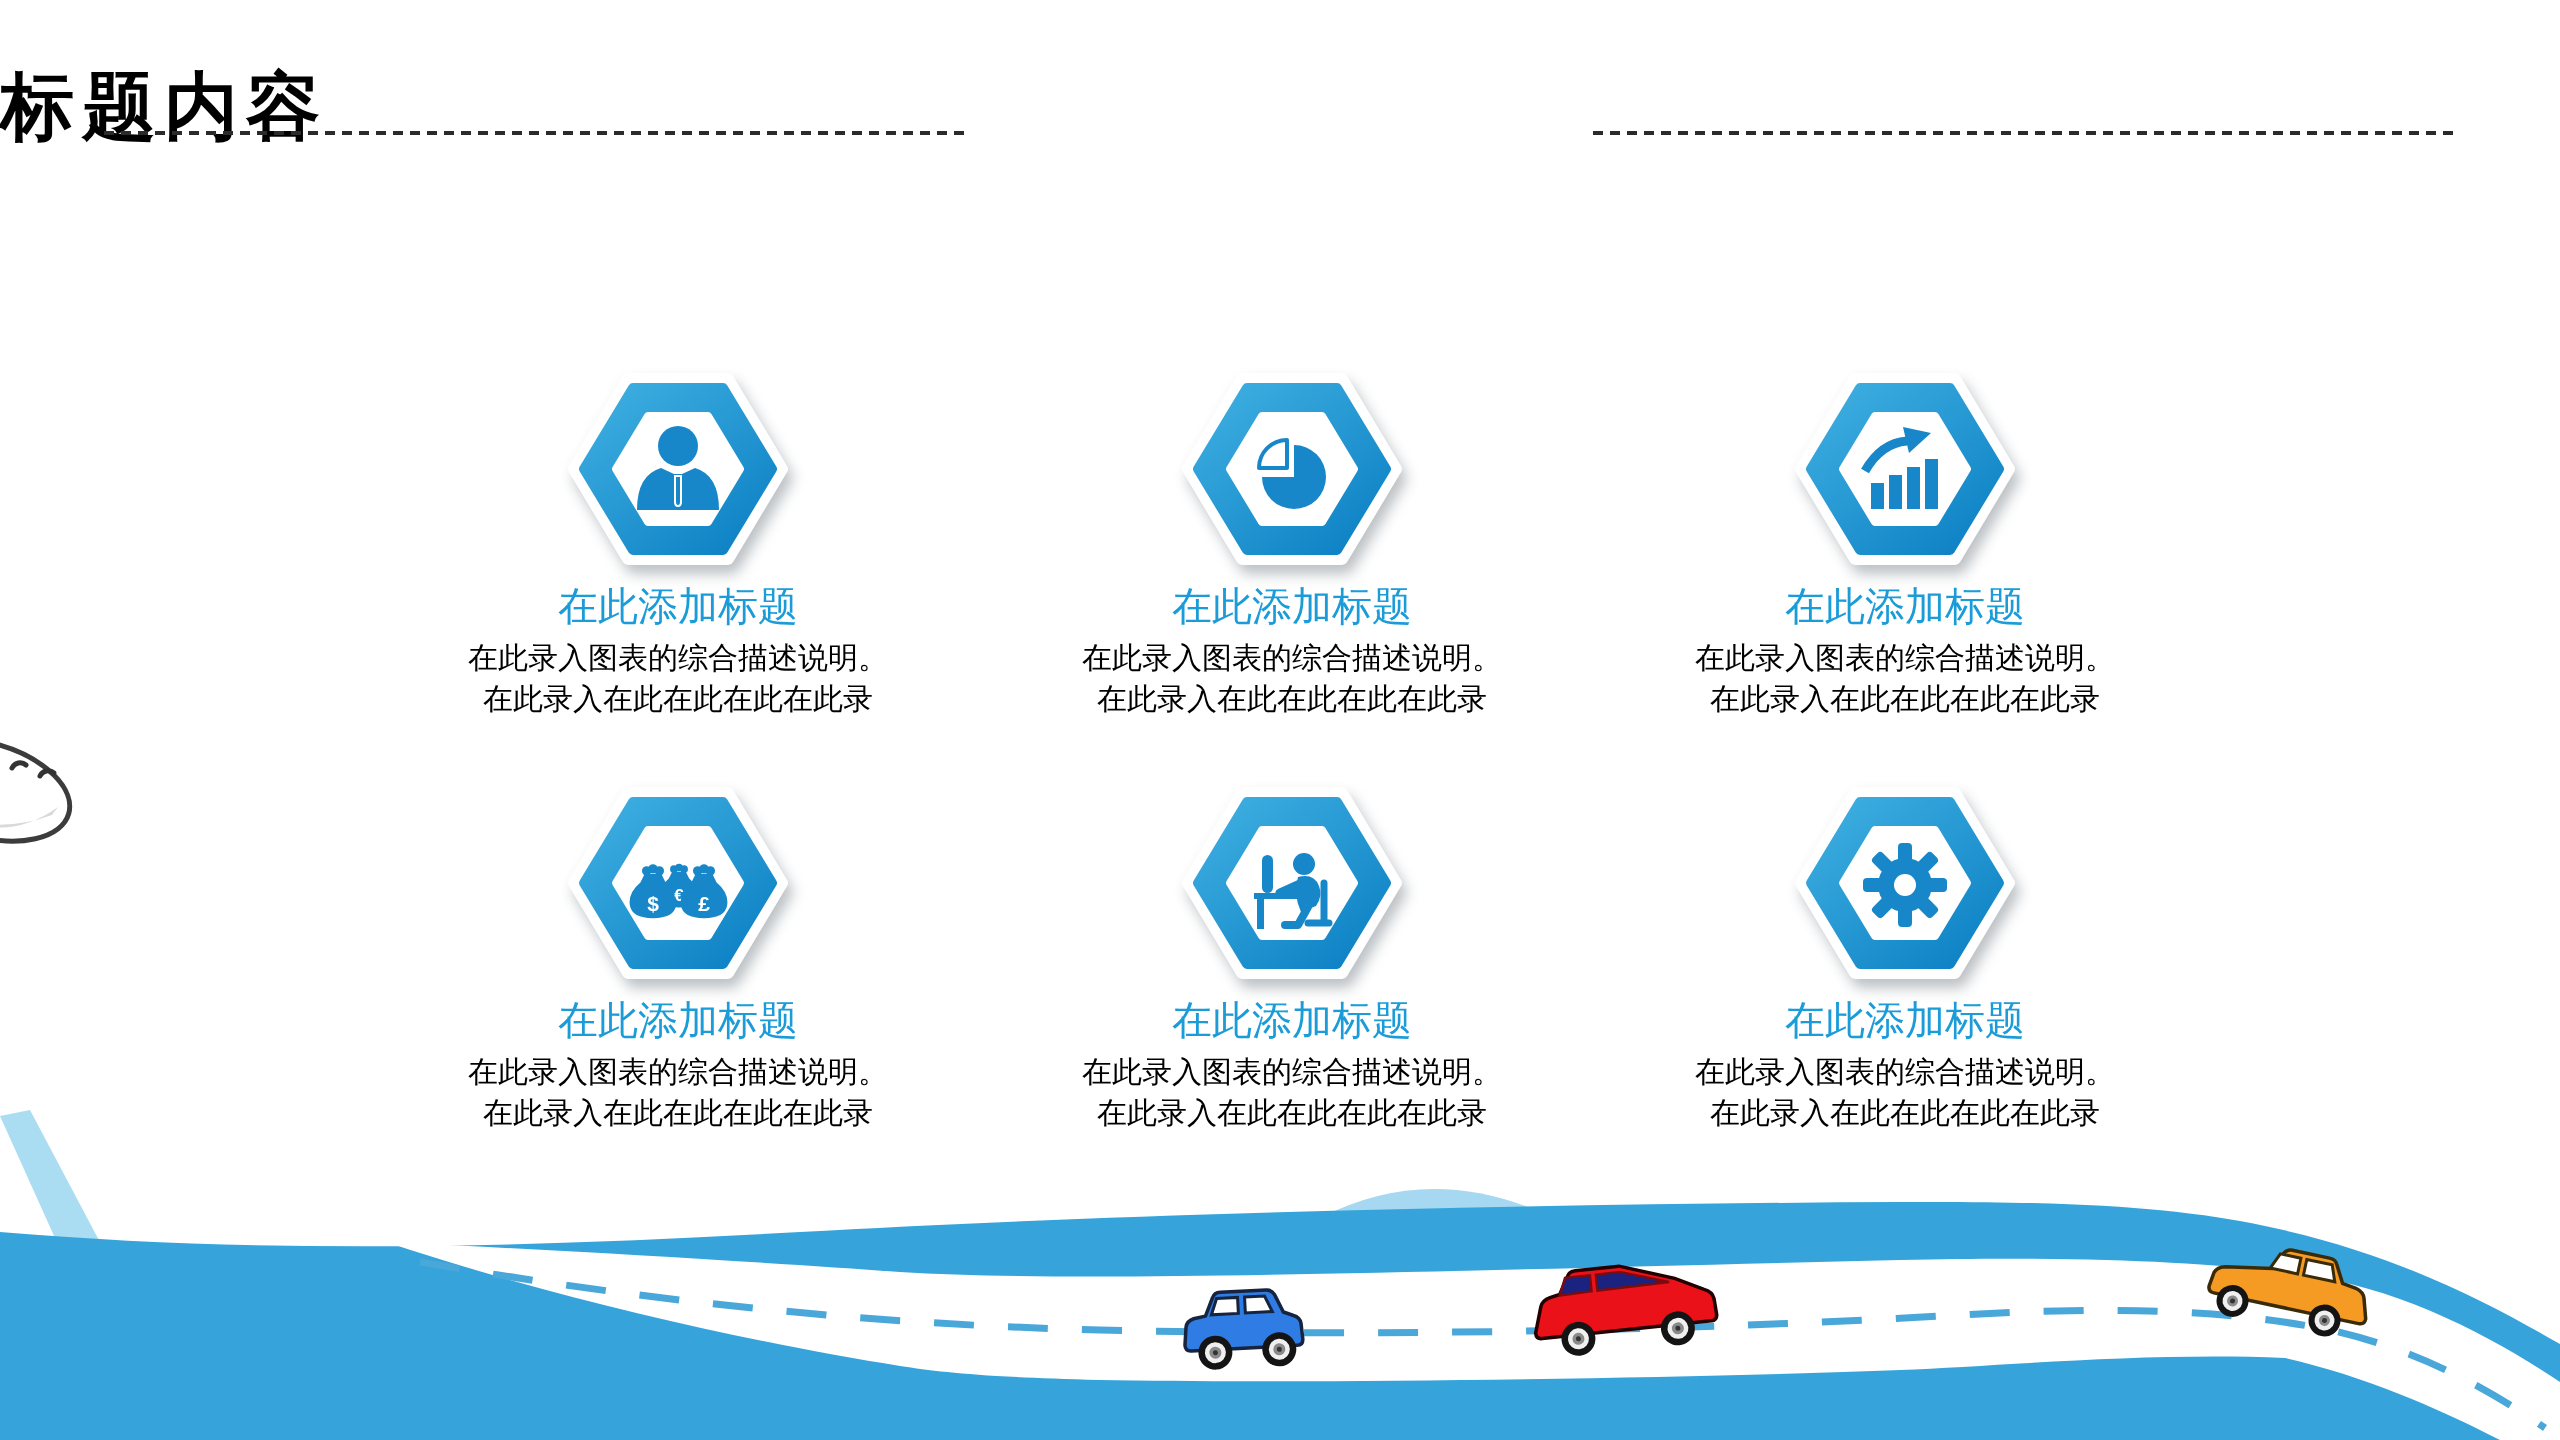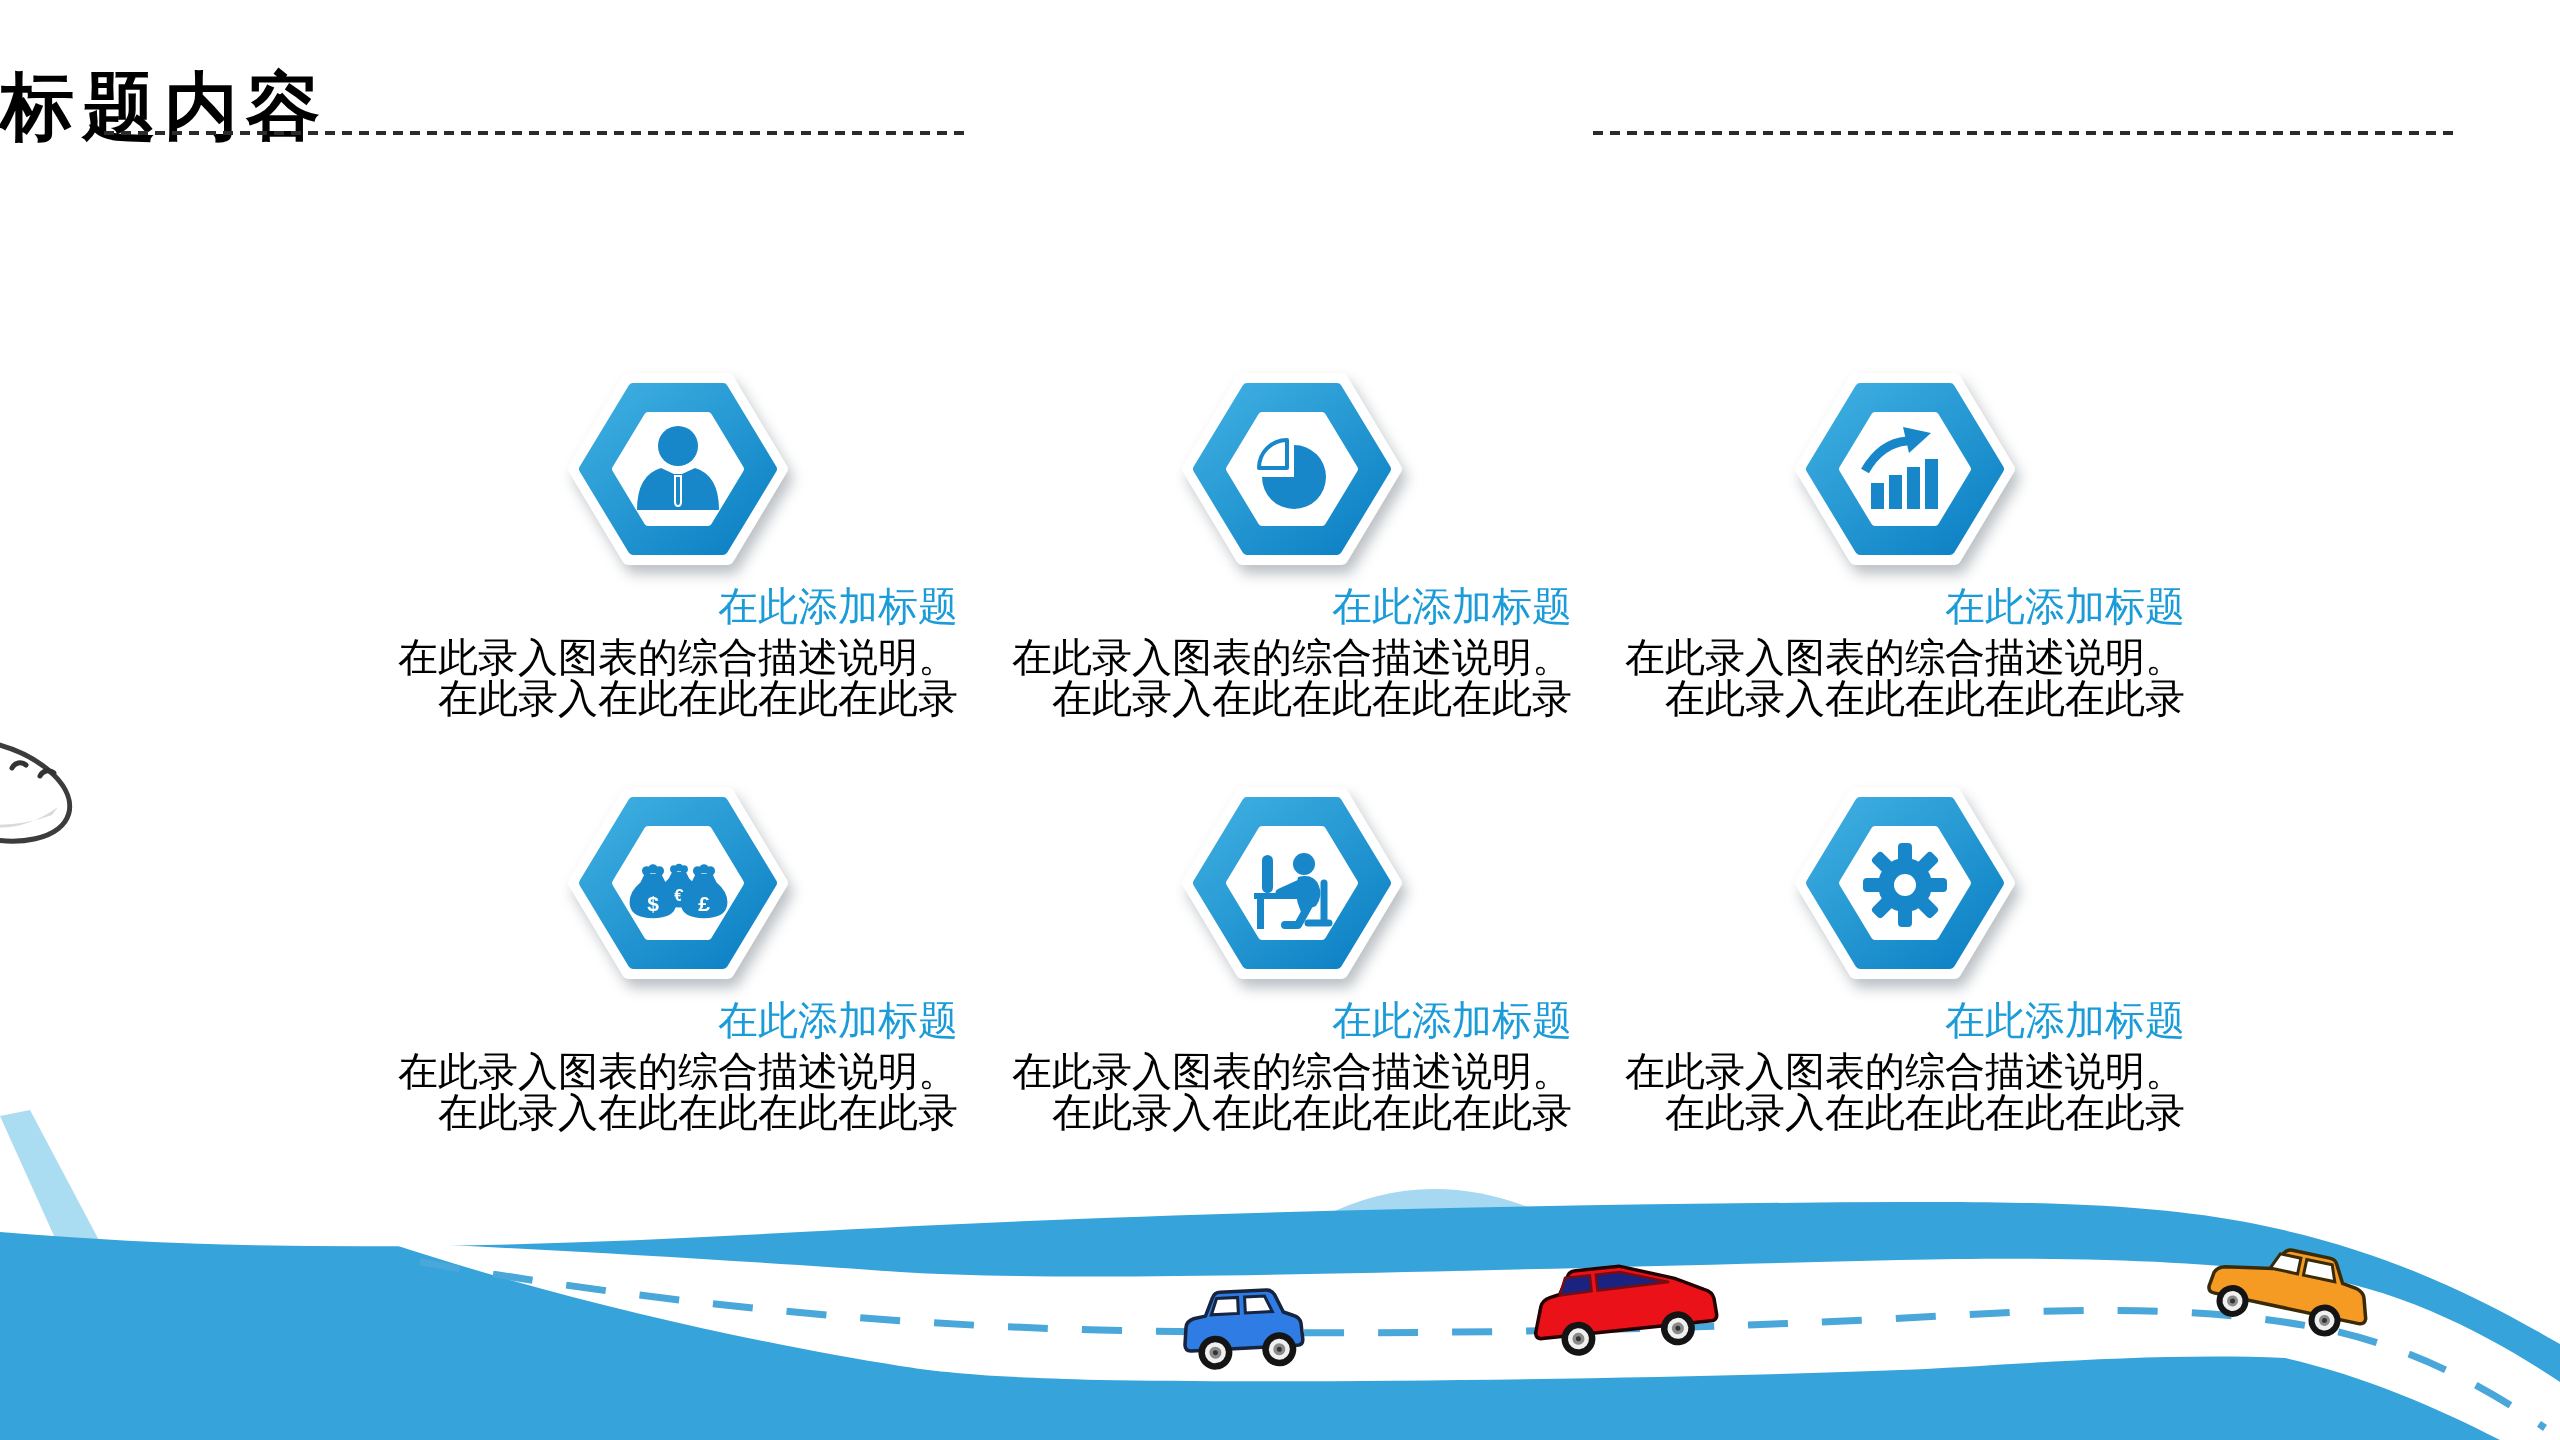--- a/index.html
+++ b/index.html
@@ -13,26 +13,26 @@
     font-size:74px;font-weight:700;color:#000;
     letter-spacing:8px;line-height:1;
   }
   .title-dash{
     position:absolute;top:131px;height:4px;
     background:repeating-linear-gradient(90deg,#2b2b2b 0 10px,transparent 10px 17px);
   }
   .title-dash.left{left:104px;width:863px}
   .title-dash.right{left:1593px;width:863px}
 
-  .card{position:absolute;width:560px;text-align:right}
+  .card{position:absolute;width:560px;text-align:center}
   .col1{left:398px}.col2{left:1012px}.col3{left:1625px}
   .row1{top:364px}.row2{top:778px}
   .hexsvg{display:block;margin:0 auto;filter:drop-shadow(5px 9px 7px rgba(105,115,125,.45))}
   .card-title{margin:10px 0 0;font-size:40px;font-weight:400;color:#1b9cd8;line-height:1.1}
-  .card-desc{margin:9px 0 0;font-size:40px;line-height:41px;color:#000}
+  .card-desc{margin:9px 0 0;font-size:30px;line-height:41px;color:#000}
 
   .decor{position:absolute;left:0;top:0;width:2560px;height:1440px;pointer-events:none}
 </style>
 </head>
 <body>
 
 <svg width="0" height="0" style="position:absolute" aria-hidden="true">
   <defs>
     <linearGradient id="gradBlue" x1="0" y1="0" x2="0.9" y2="1">
       <stop offset="0" stop-color="#41b1e2"></stop>

